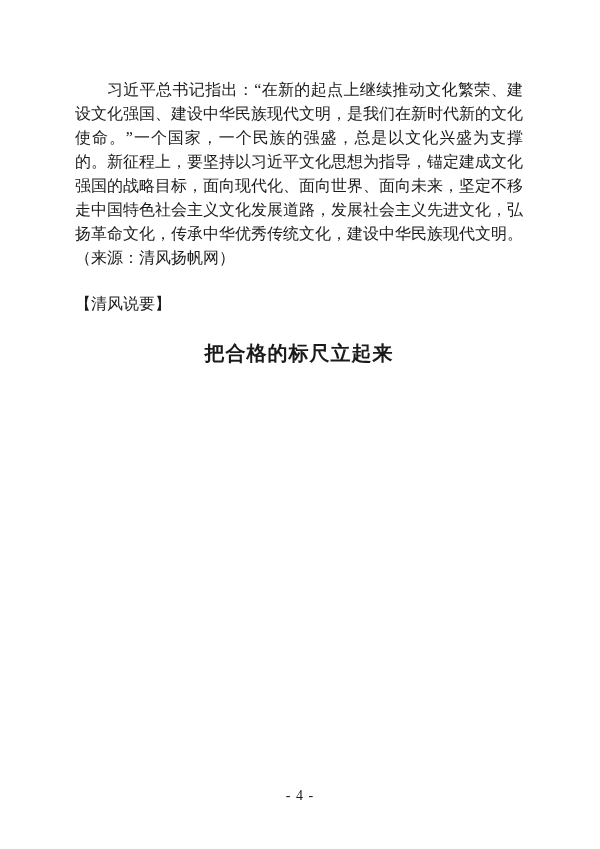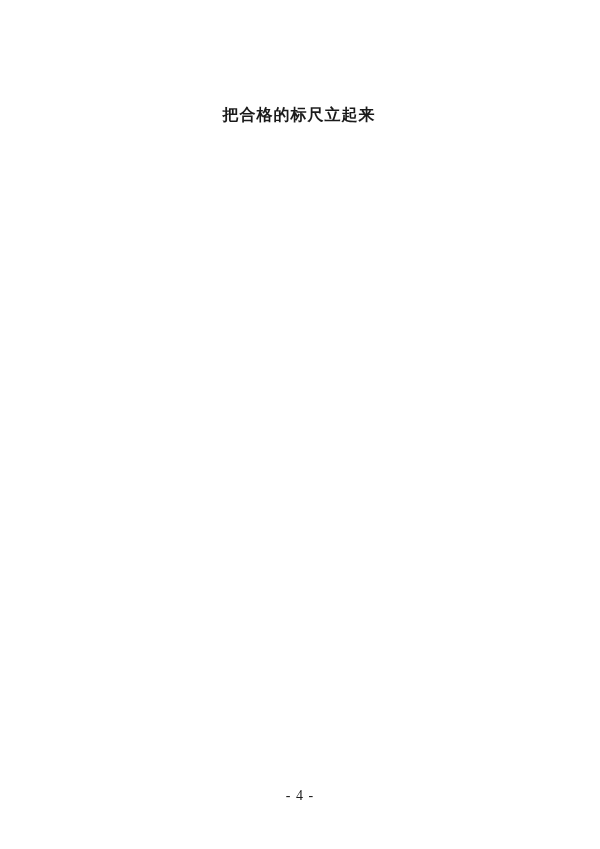--- a/index.html
+++ b/index.html
@@ -34,21 +34,21 @@
     line-height: 25.4px;
   }
   .section-header {
     margin-top: 22px;
     font-size: 16px;
     line-height: 24px;
     font-weight: normal;
   }
   .article-title {
     margin: 23px 0 0 0;
-    font-size: 16px;
+    font-size: 20px;
     line-height: 28px;
     font-weight: bold;
     text-align: center;
     letter-spacing: 1px;
   }
   .body-para.first-sec2 {
     margin-top: 23px;
   }
   .footer {
     position: absolute;
@@ -60,16 +60,18 @@
     line-height: 16px;
     letter-spacing: 1px;
     color: #1a1a1a;
   }
 </style>
 </head>
 <body>
 
 <div class="page">
   <div class="content">
+    <p class="body-para">习近平总书记指出：“在新的起点上继续推动文化繁荣、建设文化强国、建设中华民族现代文明，是我们在新时代新的文化使命。”一个国家，一个民族的强盛，总是以文化兴盛为支撑的。新征程上，要坚持以习近平文化思想为指导，锚定建成文化强国的战略目标，面向现代化、面向世界、面向未来，坚定不移走中国特色社会主义文化发展道路，发展社会主义先进文化，弘扬革命文化，传承中华优秀传统文化，建设中华民族现代文明。（来源：清风扬帆网）</p>
+    <div class="section-header">【清风说要】</div>
     <h1 class="article-title">把合格的标尺立起来</h1>
   </div>
   <div class="footer">- 4 -</div>
 </div>
 
 </body></html>

